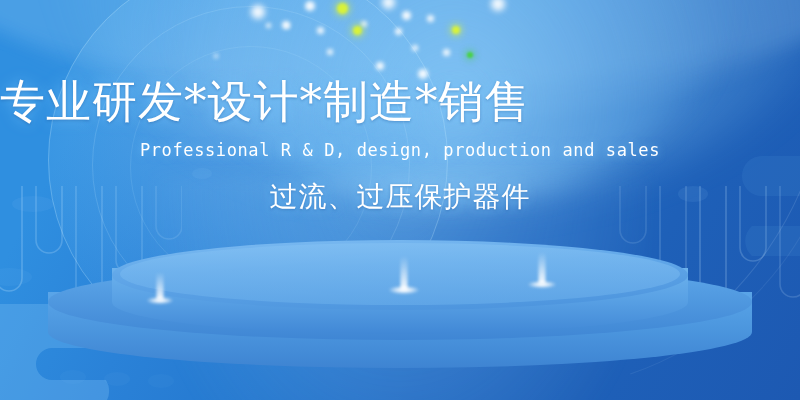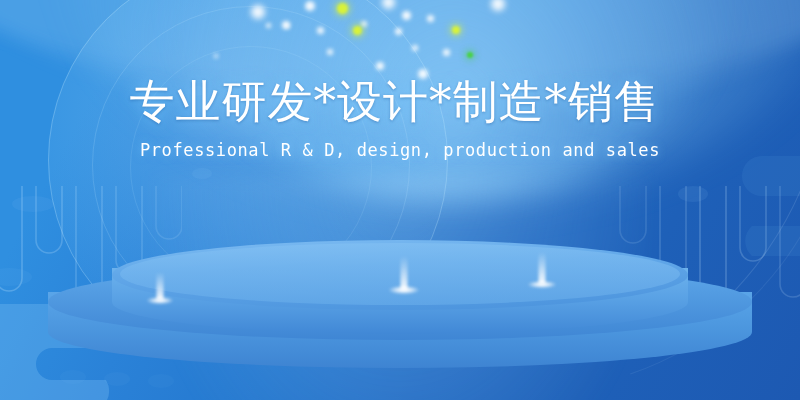--- a/index.html
+++ b/index.html
@@ -163,21 +163,21 @@
     left: 50%;
     transform: translateX(-50%);
     border-radius: 50%;
     background: radial-gradient(ellipse at 50% 50%, rgba(255,255,255,1) 0%, rgba(255,255,255,0.75) 35%, rgba(255,255,255,0.12) 70%, rgba(255,255,255,0) 100%);
     filter: blur(1.4px);
   }
   .title-cn {
     position: absolute;
     left: 0; top: 74px;
     width: 660px;
-    text-align: right;
+    text-align: left;
     font-family: "DejaVu Serif", "Liberation Serif", serif;
     font-size: 45px;
     line-height: 56px;
     color: #ffffff;
     letter-spacing: 1px;
     text-shadow: 0 0 14px rgba(120,200,255,0.75), 0 1px 3px rgba(20,70,140,0.45);
     white-space: nowrap;
   }
   .sub-en {
     position: absolute;
@@ -324,14 +324,15 @@
         <div class="beam-pool" style="width: 30px; height: 8px; top: 30px;"></div>
       </div>
       <div class="beam" style="left: 542px; top: 252px; width: 0px; height: 0px;">
         <div class="beam-shaft" style="height: 32px; top: 0px;"></div>
         <div class="beam-pool" style="width: 28px; height: 7px; top: 28.5px;"></div>
       </div>
     </div>
 
   <div class="title-cn">专业研发*设计*制造*销售</div>
   <div class="sub-en">Professional R &amp; D, design, production and sales</div>
+  <div class="title-cn2">过流、过压保护器件</div>
 
 </div>
 
 </body></html>

